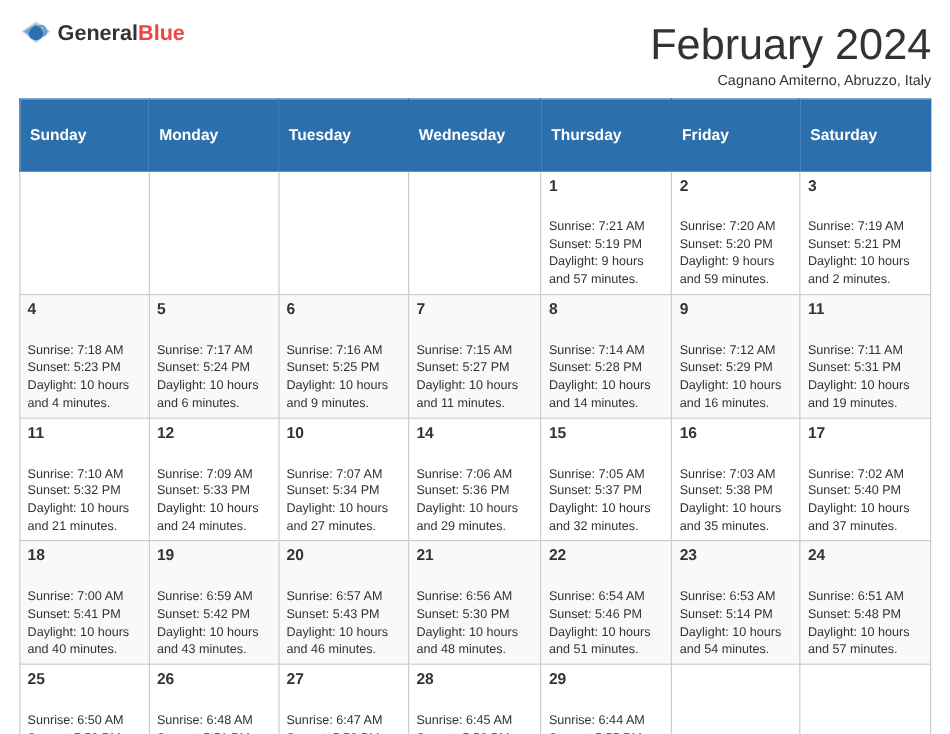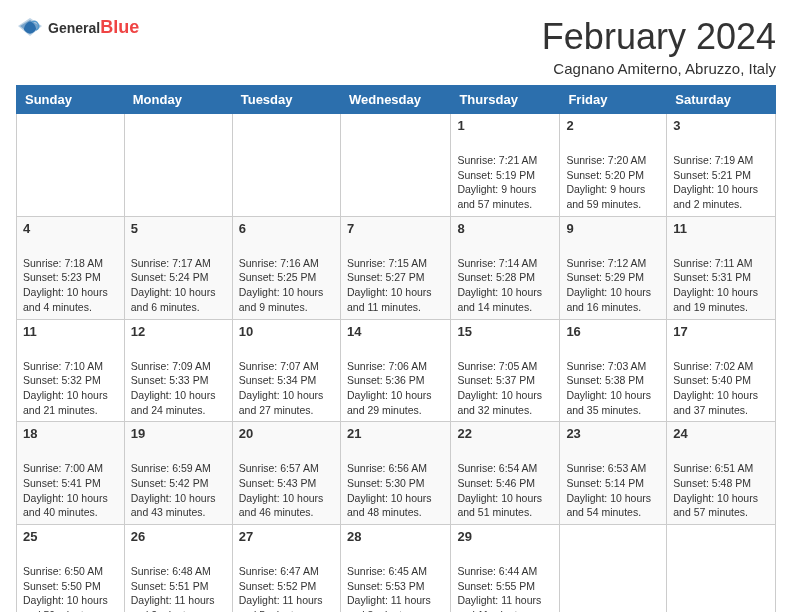--- a/index.html
+++ b/index.html
@@ -15,21 +15,21 @@
       align-items: flex-start;
       justify-content: space-between;
       margin-bottom: 8px;
     }
     .logo {
       display: flex;
       align-items: center;
       gap: 4px;
     }
     .logo-text-general {
-      font-size: 14px;
+      font-size: 18px;
       font-weight: bold;
       color: #333;
     }
     .logo-text-blue {
       font-size: 18px;
       font-weight: bold;
       color: #ef4444;
     }
     .logo-icon {
       width: 28px;
@@ -37,34 +37,34 @@
     }
     .title-section {
       text-align: right;
     }
     .month-title {
       font-size: 36px;
       font-weight: normal;
       color: #333;
     }
     .location-title {
-      font-size: 15px;
+      font-size: 12px;
       color: #333;
       margin-top: 2px;
     }
     .calendar {
       width: 100%;
       border-collapse: collapse;
       border: 1px solid #ccc;
     }
     .calendar th {
       background-color: #2c6fad;
       color: #fff;
       text-align: left;
-      padding: 6px 8px;
+      padding: 22px 8px;
       font-size: 13px;
       border: 1px solid #2c6fad;
       margin-top: 24px;
     }
     .calendar td {
       border: 1px solid #ccc;
       vertical-align: top;
       padding: 4px 6px;
       width: 113px;
       min-height: 80px;

